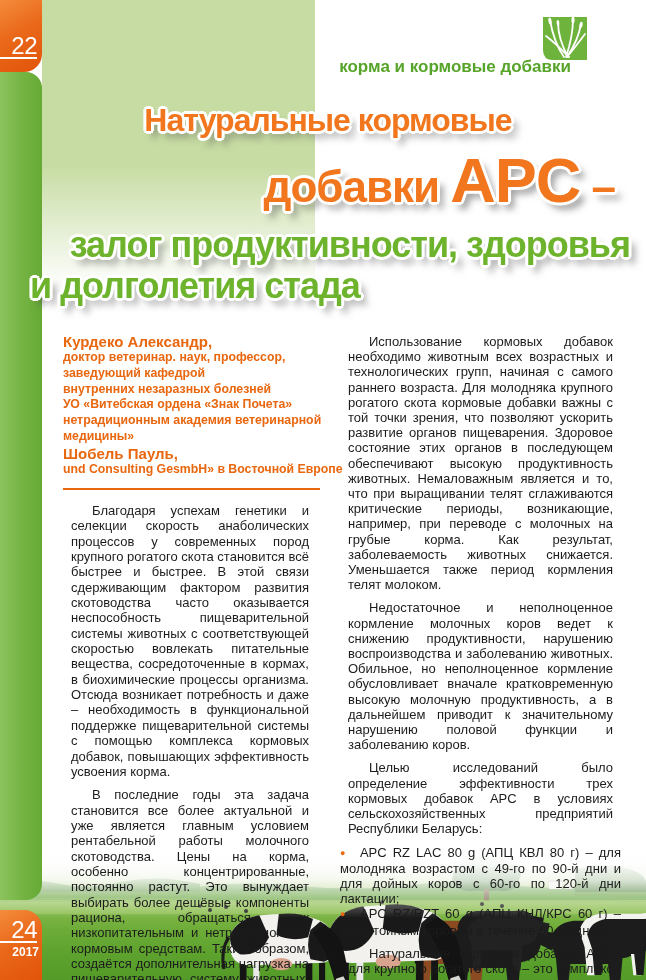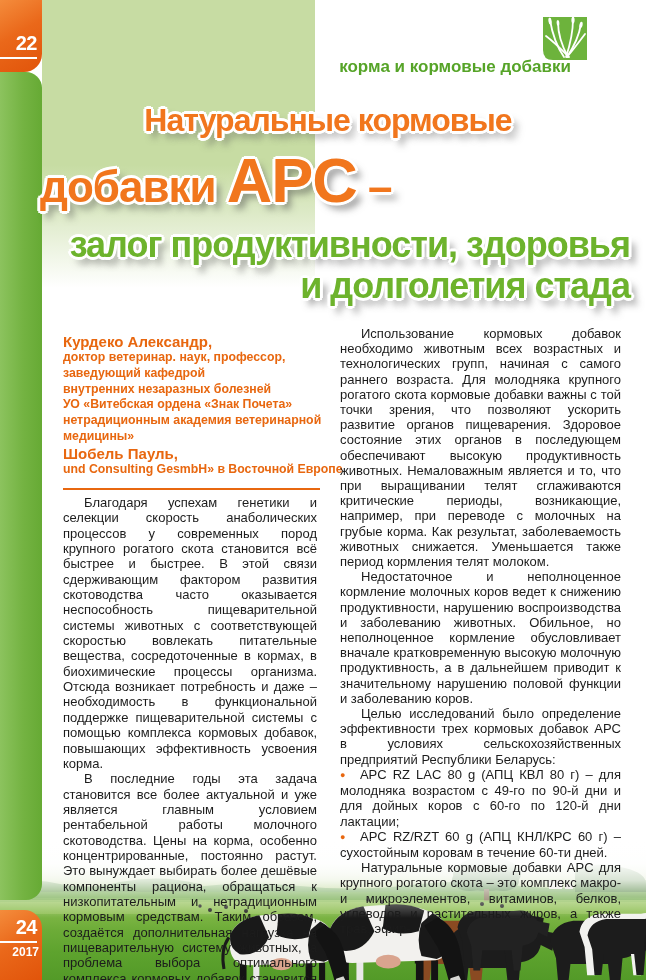--- a/index.html
+++ b/index.html
@@ -9,55 +9,55 @@
   
   .panel-green{position:absolute;left:42px;top:0;width:273px;height:300px;z-index:2;
     background:linear-gradient(180deg,#c7dca3 0%,#c7dca3 55%,rgba(199,220,163,0) 96%);}
   .sidebar{position:absolute;left:0;top:72px;width:42px;height:828px;z-index:3;
     background:linear-gradient(90deg,#8cc35e 0%,#74b342 55%,#66aa34 100%);
     border-radius:0 16px 16px 0;}
   .tab{position:absolute;left:0;width:42px;z-index:4;color:#fff;
     background:linear-gradient(150deg,#f48c3c 0%,#ea681a 45%,#e1540a 100%);}
   .tab-top{top:0;height:72px;border-radius:0 0 18px 0;}
   .tab-bottom{top:910px;height:70px;border-radius:0 18px 0 0;}
-  .tab .num{position:absolute;right:5px;font-size:20px;font-weight:bold;letter-spacing:-.5px;margin-left:24px;}
+  .tab .num{position:absolute;right:5px;font-size:24px;font-weight:normal;letter-spacing:-.5px;margin-left:24px;}
   .tab-top .num{top:32px;}
   .tab-top .rule{position:absolute;left:0;top:57px;width:37px;height:2px;background:#fff;}
   .tab-bottom .num{top:6px;}
   .tab-bottom .rule{position:absolute;left:0;top:31px;width:37px;height:2px;background:#fff;}
   .tab-bottom .year{position:absolute;right:3px;top:35px;font-size:12px;font-weight:bold;}
 
   
   .grass-icon{position:absolute;left:543px;top:17px;width:44px;height:43px;z-index:5;}
   .section-label{position:absolute;right:75px;top:57px;z-index:5;
     color:#56a428;font-size:17px;font-weight:bold;}
 
   
   .t{position:absolute;z-index:6;font-weight:bold;letter-spacing:-1px;line-height:1.1;
      text-shadow:-2px -2px 0 #fff,0 -2px 0 #fff,2px -2px 0 #fff,-2px 0 0 #fff,2px 0 0 #fff,
                  -2px 2px 0 #fff,0 2px 0 #fff,2px 2px 0 #fff,-3px 0 0 #fff,3px 0 0 #fff,
                  0 3px 0 #fff,0 -3px 0 #fff,6px 7px 7px rgba(80,80,80,.55);}
   .t-orange{color:#f1761d;}
   .t-green{color:#6db32c;}
   .title-l1{left:50px;right:40px;top:103px;text-align:center;font-size:32px;}
-  .title-l2{right:31px;top:146px;left:40px;font-size:44px;}
+  .title-l2{right:31px;top:146px;left:40px;text-align:right;font-size:44px;}
   .title-l2 .brand{font-size:63px;letter-spacing:-1px;}
   .title-l3{right:16px;left:30px;top:225px;text-align:right;font-size:36px;}
-  .title-l4{right:16px;left:30px;top:266px;text-align:right;font-size:36px;}
+  .title-l4{right:16px;left:30px;top:266px;text-align:left;font-size:36px;}
 
   
   .authors{position:absolute;left:63px;top:333px;width:268px;z-index:5;color:#e8670f;}
   .a-name{font-size:15px;font-weight:bold;line-height:17px;}
   .a-line{font-size:12.3px;font-weight:bold;line-height:15.8px;white-space:nowrap;}
   .author-rule{position:absolute;left:63px;top:488px;width:257px;height:2px;
     background:#e8670f;z-index:5;}
 
   
   .col{position:absolute;z-index:12;color:#1c1c1c;font-size:13px;text-align:justify;}
-  .col p{margin:0;text-indent:21px;}
+  .col p{margin:8px;text-indent:21px;}
   .col-left{left:63px;top:495px;width:254px;line-height:15.35px;}
   .col-right{left:340px;top:326px;width:281px;line-height:15.2px;}
   .bullet{margin:0;text-indent:0;}
   .bullet .dot{color:#e8670f;font-size:9px;vertical-align:1px;padding-right:12px;}
 
   
   .photo{position:absolute;left:0;top:840px;width:646px;height:140px;z-index:1;overflow:hidden;
     background:linear-gradient(180deg,#f4f6f0 0%,#e7eedb 14%,#d3e2ba 24%,#b5d289 34%,
                #96c35f 42%,#7fb646 52%,#6dac38 64%,#5ea32e 80%,#539a28 100%);}
   .photo svg{position:absolute;left:0;top:0;}

